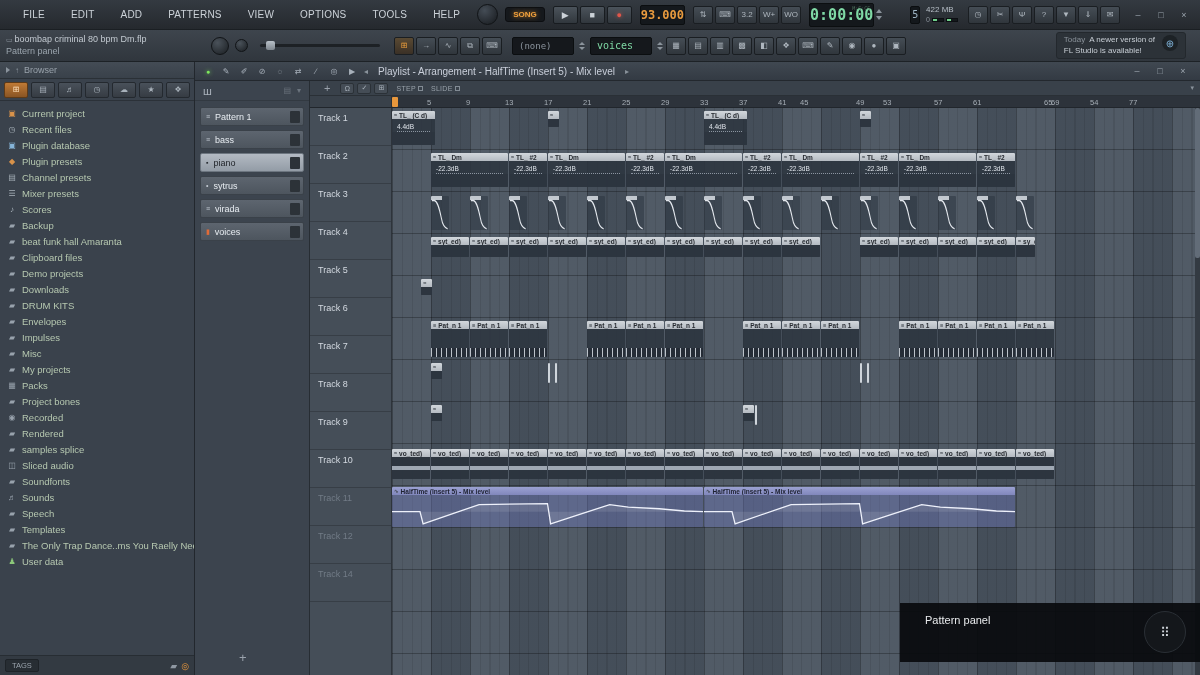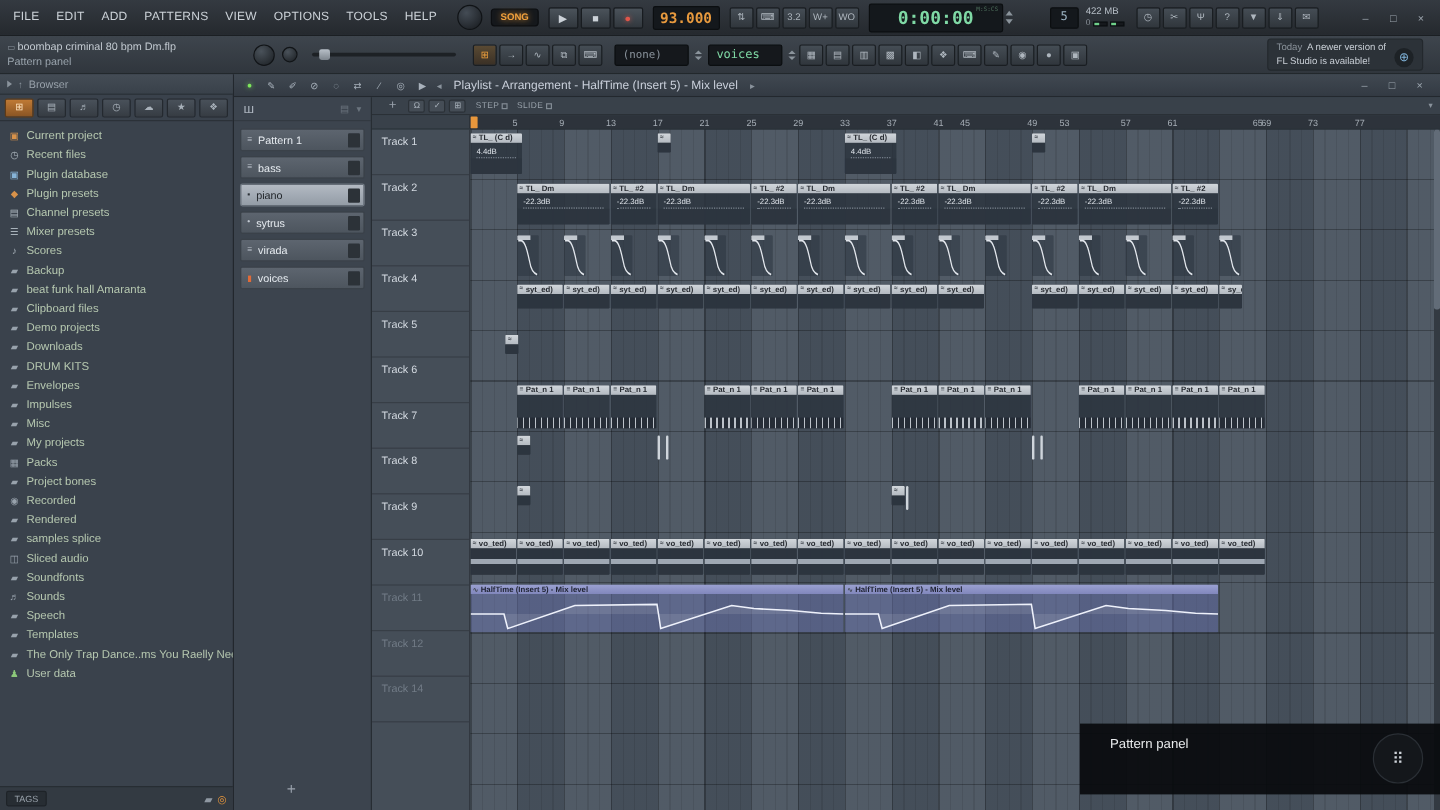--- a/index.html
+++ b/index.html
@@ -4,21 +4,21 @@
 <style>
   * { margin:0; padding:0; box-sizing:border-box; }
   html,body { width:1200px; height:675px; overflow:hidden; background:#21262b;
     font-family:"Liberation Sans", sans-serif; -webkit-font-smoothing:antialiased; }
   #app { position:relative; width:1200px; height:675px; background:#3d454f; overflow:hidden; }
 
   
   .row1 { height:30px; background:linear-gradient(#343a41,#25292e); border-bottom:1px solid #1b1f23;
     display:flex; align-items:center; color:#c6ccd2; font-size:10px; padding:0 4px; }
   .menubar { display:flex; }
-  .menu-item { padding:0 7px; line-height:30px; letter-spacing:.2px; color:#ccd2d8; }
+  .menu-item { padding:0 7px; line-height:30px; letter-spacing:.2px; color:#ccd2d8;margin-left:12px; }
   .logo-knob { width:21px; height:21px; border-radius:50%; margin:0 7px 0 10px; flex:none;
     background:radial-gradient(circle at 35% 30%, #444c55, #16191d); border:1px solid #101316; }
   .song-switch { background:#15181c; border:1px solid #0c0e11; border-radius:3px; padding:2px 7px; margin-right:8px;
     color:#f0a03c; font-size:8px; font-weight:bold; text-shadow:0 0 5px rgba(240,160,60,.9); }
   .tgroup { display:flex; gap:2px; margin-right:8px; }
   .tbtn { width:25px; height:18px; background:linear-gradient(#4b535b,#31373d); border:1px solid #181c20;
     border-radius:2px; display:flex; align-items:center; justify-content:center; font-size:9px; color:#ccd2d8; }
   .tbtn.rec { color:#e0564a; text-shadow:0 0 4px rgba(224,86,74,.8); }
   .icon-btn { min-width:20px; height:18px; padding:0 2px; background:linear-gradient(#454d55,#30363c);
     border:1px solid #1a1e22; border-radius:2px; display:flex; align-items:center; justify-content:center;
@@ -57,21 +57,21 @@
   .hslider { width:120px; height:3px; background:#1d2125; border-radius:2px; margin:0 14px 0 6px; position:relative; }
   .hslider .handle { position:absolute; top:-3px; left:6px; width:9px; height:9px; background:linear-gradient(#b8c0c8,#7e868e); border-radius:2px; }
   .sel-lcd { background:#15181c; border:1px solid #0b0e10; border-radius:2px; height:18px; padding:0 6px;
     display:flex; align-items:center; font-family:"DejaVu Sans Mono", monospace; }
   .sel-lcd.none { width:62px; color:#8a939c; font-size:9px; margin:0 2px; }
   .sel-lcd.voices { width:62px; color:#7fd9a5; font-size:10px; margin:0 2px; }
   .mini-arrows { display:flex; flex-direction:column; gap:2px; margin:0 3px; }
   .mini-arrows i { width:0; height:0; border-left:3px solid transparent; border-right:3px solid transparent; display:block; }
   .mini-arrows i.up { border-bottom:3px solid #8b949c; }
   .mini-arrows i.dn { border-top:3px solid #8b949c; }
-  .upd { display:flex; align-items:flex-end; gap:7px; background:#2c3238; border:1px solid #23282d;
+  .upd { display:flex; align-items:flex-start; gap:7px; background:#2c3238; border:1px solid #23282d;
     border-radius:3px; padding:2px 7px; margin-right:8px; }
   .upd-txt { display:flex; flex-direction:column; line-height:1.3; font-size:8px; }
   .upd-prefix { color:#8a929a; margin-right:4px; }
   .upd-l1 { color:#c8ced5; }
   .upd-l2 { color:#c8ced5; }
   .globe { width:16px; height:16px; border-radius:50%; background:#1d2226; color:#7fb2d8;
     display:flex; align-items:center; justify-content:center; font-size:10px; }
 
   
   .main { display:flex; height:613px; }
@@ -552,21 +552,21 @@
                 <span class="tl-num" style="left: 308px;">33</span>
                 <span class="tl-num" style="left: 347px;">37</span>
                 <span class="tl-num" style="left: 386px;">41</span>
                 <span class="tl-num" style="left: 408px;">45</span>
                 <span class="tl-num" style="left: 464px;">49</span>
                 <span class="tl-num" style="left: 491px;">53</span>
                 <span class="tl-num" style="left: 542px;">57</span>
                 <span class="tl-num" style="left: 581px;">61</span>
                 <span class="tl-num" style="left: 652px;">65</span>
                 <span class="tl-num" style="left: 659px;">69</span>
-                <span class="tl-num" style="left: 698px;">73</span>
+                <span class="tl-num" style="left: 698px;">54</span>
                 <span class="tl-num" style="left: 737px;">77</span>
               </div>
           </div>
           <div class="tracks">
             <div id="names-col" class="names-col">
                 <div class="t-name">Track 1</div>
                 <div class="t-name">Track 2</div>
                 <div class="t-name">Track 3</div>
                 <div class="t-name">Track 4</div>
                 <div class="t-name">Track 5</div>

